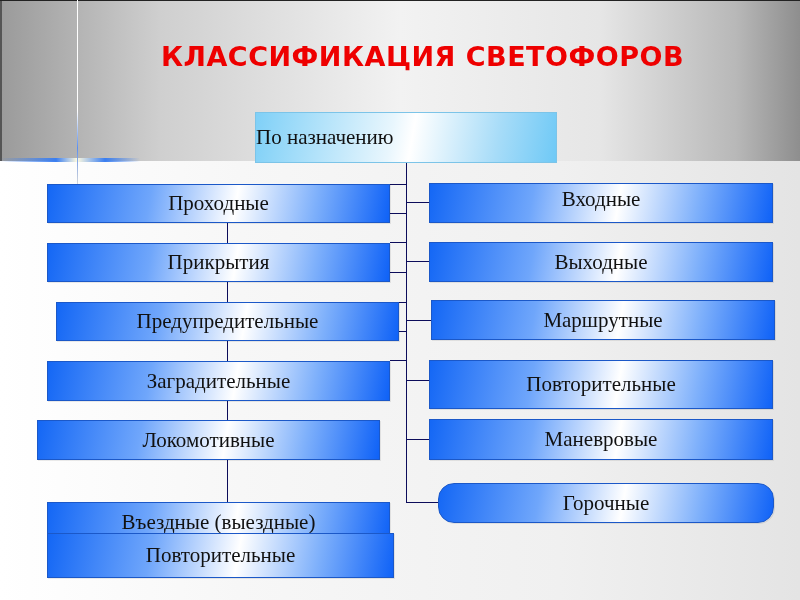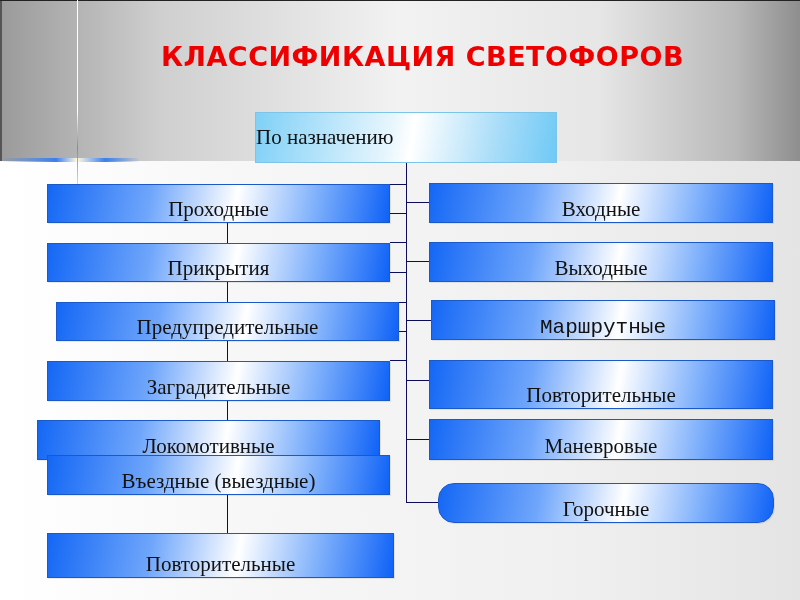--- a/index.html
+++ b/index.html
@@ -16,21 +16,21 @@
                background: linear-gradient(180deg, #ffffff 0%, #ffffff 60%, #5a8ff0 80%, #d8d8d8 100%); }
   .title { position:absolute; left:0; width:845px; top:40px; text-align:center;
            font-family:"DejaVu Sans", "Liberation Sans", sans-serif; font-weight:bold;
            font-size:27px; color:#ee0000; letter-spacing:0.5px; }
   .top-box { position:absolute; left:255px; top:112px; width:302px; height:51px;
              background: linear-gradient(100deg, #7fd0f7 0%, #e8f6fd 45%, #ffffff 52%, #a7dcf8 80%, #6fc9f6 100%);
              border:1px solid #7cc4e8; box-sizing:border-box;
              display:flex; align-items:center; justify-content:flex-start; font-size:21px; color:#111; }
   .box { position:absolute; box-sizing:border-box; border:1px solid #1b58c8;
          background: linear-gradient(100deg, #1467f5 0%, #6fa6fb 30%, #ffffff 55%, #7eb0fb 78%, #0f62f7 100%);
-         display:flex; align-items:flex-end; justify-content:center;
+         display:flex; align-items:center; justify-content:center;
          font-size:21px; color:#111; box-shadow: 1px 1px 0 rgba(0,0,0,0.08); }
   .vline, .hline { position:absolute; background:#0c0c5a; }
   .vline { width:1px; }
   .hline { height:1px; }
 </style>
 </head>
 <body>
 
 <div class="header">
   <div class="header-edge"></div>
@@ -70,34 +70,34 @@
 </div>
 <div class="box" style="left:56px; top:302px; width:343px; height:39px;">
   <span>Предупредительные</span>
 </div>
 <div class="box" style="left:47px; top:361px; width:343px; height:40px;">
   <span>Заградительные</span>
 </div>
 <div class="box" style="left:37px; top:420px; width:343px; height:40px;">
   <span>Локомотивные</span>
 </div>
-<div class="box" style="left:47px; top:455px; width:343px; height:40px;">
+<div class="box" style="left:47px; top:502px; width:343px; height:40px;">
   <span>Въездные (выездные)</span>
 </div>
 <div class="box" style="left:47px; top:533px; width:347px; height:45px;">
   <span>Повторительные</span>
 </div>
 
 <div class="box" style="left:429px; top:183px; width:344px; height:40px;">
   <span style="margin-top:-8px;">Входные</span>
 </div>
 <div class="box" style="left:429px; top:242px; width:344px; height:40px;">
   <span>Выходные</span>
 </div>
-<div class="box" style="left:431px; top:300px; width:344px; height:40px;font-family:Liberation Mono, monospace;">
+<div class="box" style="left:431px; top:300px; width:344px; height:40px;">
   <span>Маршрутные</span>
 </div>
 <div class="box" style="left:429px; top:360px; width:344px; height:49px;">
   <span>Повторительные</span>
 </div>
 <div class="box" style="left:429px; top:419px; width:344px; height:41px;">
   <span>Маневровые</span>
 </div>
 <div class="box" style="left:438px; top:483px; width:336px; height:40px;border-radius:16px;">
   <span>Горочные</span>

